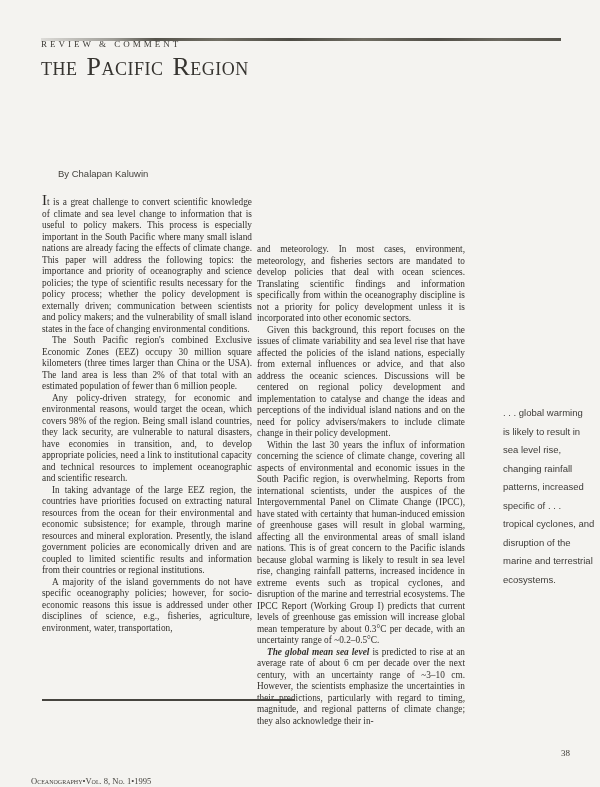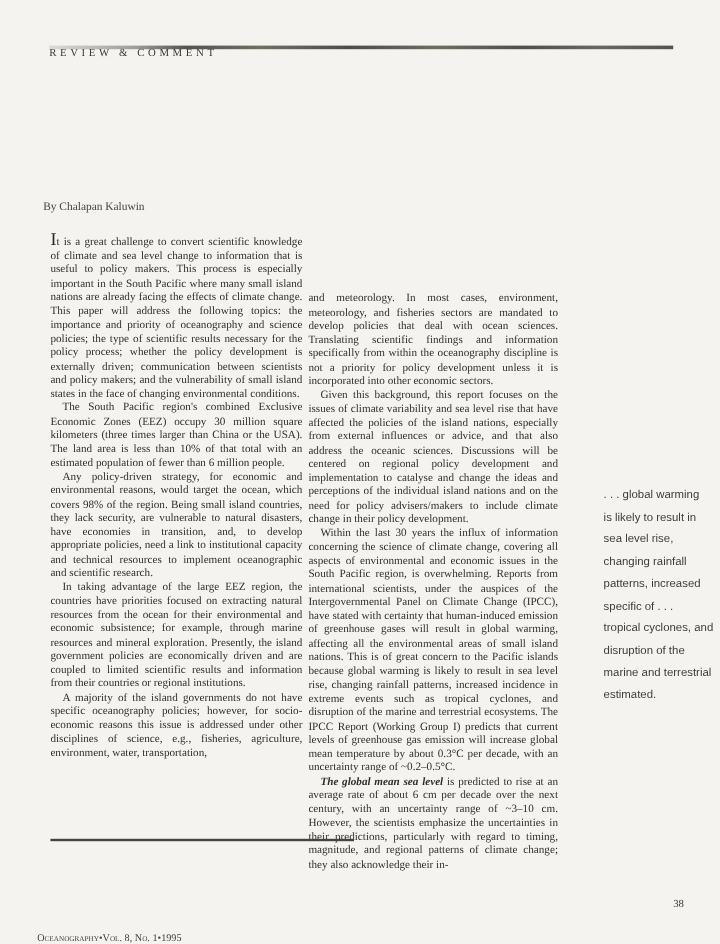--- a/index.html
+++ b/index.html
@@ -32,22 +32,22 @@
     position:absolute; left:41px; top:52px; width:540px;
     margin:0; font-weight:normal;
     font-variant:small-caps;
     font-size:26px; line-height:30px;
     letter-spacing:0.5px; word-spacing:2px;
     color:#363430;
   }
   .title-line { display:block; }
 
   .byline {
-    position:absolute; left:36px; top:168px;
-    font-family:Liberation Serif, serif;
+    position:absolute; left:58px; top:168px;
+    font-family:Liberation Sans, sans-serif;
     font-size:9.5px; color:#45433e;text-align:right;
   }
 
   .col {
     position:absolute; top:196px; width:210px;
     text-align:justify;
     font-size:9.3px; line-height:11.5px;
     color:#312f2b;
   }
   .col-left  { left:42px; }
@@ -92,27 +92,28 @@
 </head>
 <body>
 
 <div class="page">
 
   <div class="section-label">REVIEW &amp; COMMENT</div>
 
   <div class="header-rule"></div>
 
   <h1 class="title">
+    <span class="title-line">the Pacific Region</span>
   </h1>
 
   <div class="byline">By Chalapan Kaluwin</div>
 
   <div class="col col-left" id="col-left">
       <p class="body-para"><span class="dropcap">I</span><span>t is a great challenge to convert scientific knowledge of climate and sea level change to information that is useful to policy makers. This process is especially important in the South Pacific where many small island nations are already facing the effects of climate change. This paper will address the following topics: the importance and priority of oceanography and science policies; the type of scientific results necessary for the policy process; whether the policy development is externally driven; communication between scientists and policy makers; and the vulnerability of small island states in the face of changing environmental conditions.</span></p>
-      <p class="body-para indent"><span>The South Pacific region's combined Exclusive Economic Zones (EEZ) occupy 30 million square kilometers (three times larger than China or the USA). The land area is less than 10% of that total with an estimated population of fewer than 6 million people.</span></p>
+      <p class="body-para indent"><span>The South Pacific region's combined Exclusive Economic Zones (EEZ) occupy 30 million square kilometers (three times larger than China or the USA). The land area is less than 2% of that total with an estimated population of fewer than 6 million people.</span></p>
       <p class="body-para indent"><span>Any policy-driven strategy, for economic and environmental reasons, would target the ocean, which covers 98% of the region. Being small island countries, they lack security, are vulnerable to natural disasters, have economies in transition, and, to develop appropriate policies, need a link to institutional capacity and technical resources to implement oceanographic and scientific research.</span></p>
       <p class="body-para indent"><span>In taking advantage of the large EEZ region, the countries have priorities focused on extracting natural resources from the ocean for their environmental and economic subsistence; for example, through marine resources and mineral exploration. Presently, the island government policies are economically driven and are coupled to limited scientific results and information from their countries or regional institutions.</span></p>
       <p class="body-para indent"><span>A majority of the island governments do not have specific oceanography policies; however, for socio-economic reasons this issue is addressed under other disciplines of science, e.g., fisheries, agriculture, environment, water, transportation,</span></p>
     </div>
 
   <div class="col col-right" id="col-right">
       <p class="body-para"><span>and meteorology. In most cases, environment, meteorology, and fisheries sectors are mandated to develop policies that deal with ocean sciences. Translating scientific findings and information specifically from within the oceanography discipline is not a priority for policy development unless it is incorporated into other economic sectors.</span></p>
       <p class="body-para indent"><span>Given this background, this report focuses on the issues of climate variability and sea level rise that have affected the policies of the island nations, especially from external influences or advice, and that also address the oceanic sciences. Discussions will be centered on regional policy development and implementation to catalyse and change the ideas and perceptions of the individual island nations and on the need for policy advisers/makers to include climate change in their policy development.</span></p>
       <p class="body-para indent"><span>Within the last 30 years the influx of information concerning the science of climate change, covering all aspects of environmental and economic issues in the South Pacific region, is overwhelming. Reports from international scientists, under the auspices of the Intergovernmental Panel on Climate Change (IPCC), have stated with certainty that human-induced emission of greenhouse gases will result in global warming, affecting all the environmental areas of small island nations. This is of great concern to the Pacific islands because global warming is likely to result in sea level rise, changing rainfall patterns, increased incidence in extreme events such as tropical cyclones, and disruption of the marine and terrestrial ecosystems. The IPCC Report (Working Group I) predicts that current levels of greenhouse gas emission will increase global mean temperature by about 0.3°C per decade, with an uncertainty range of ~0.2–0.5°C.</span></p>
       <p class="body-para indent"><span class="bold">The global mean sea level</span><span> is predicted to rise at an average rate of about 6 cm per decade over the next century, with an uncertainty range of ~3–10 cm. However, the scientists emphasize the uncertainties in their predictions, particularly with regard to timing, magnitude, and regional patterns of climate change; they also acknowledge their in-</span></p>
@@ -121,21 +122,21 @@
   <div class="pull-quote" id="pull-quote">
       <span class="pq-line">. . . global warming</span>
       <span class="pq-line">is likely to result in</span>
       <span class="pq-line">sea level rise,</span>
       <span class="pq-line">changing rainfall</span>
       <span class="pq-line">patterns, increased</span>
       <span class="pq-line">specific of . . .</span>
       <span class="pq-line">tropical cyclones, and</span>
       <span class="pq-line">disruption of the</span>
       <span class="pq-line">marine and terrestrial</span>
-      <span class="pq-line">estimated.</span>
+      <span class="pq-line">ecosystems.</span>
     </div>
 
   <div class="footnote-rule"></div>
 
 
   <div class="footer-journal">Oceanography•Vol. 8, No. 1•1995</div>
 
   <div class="footer-page-number">38</div>
 
 </div>

